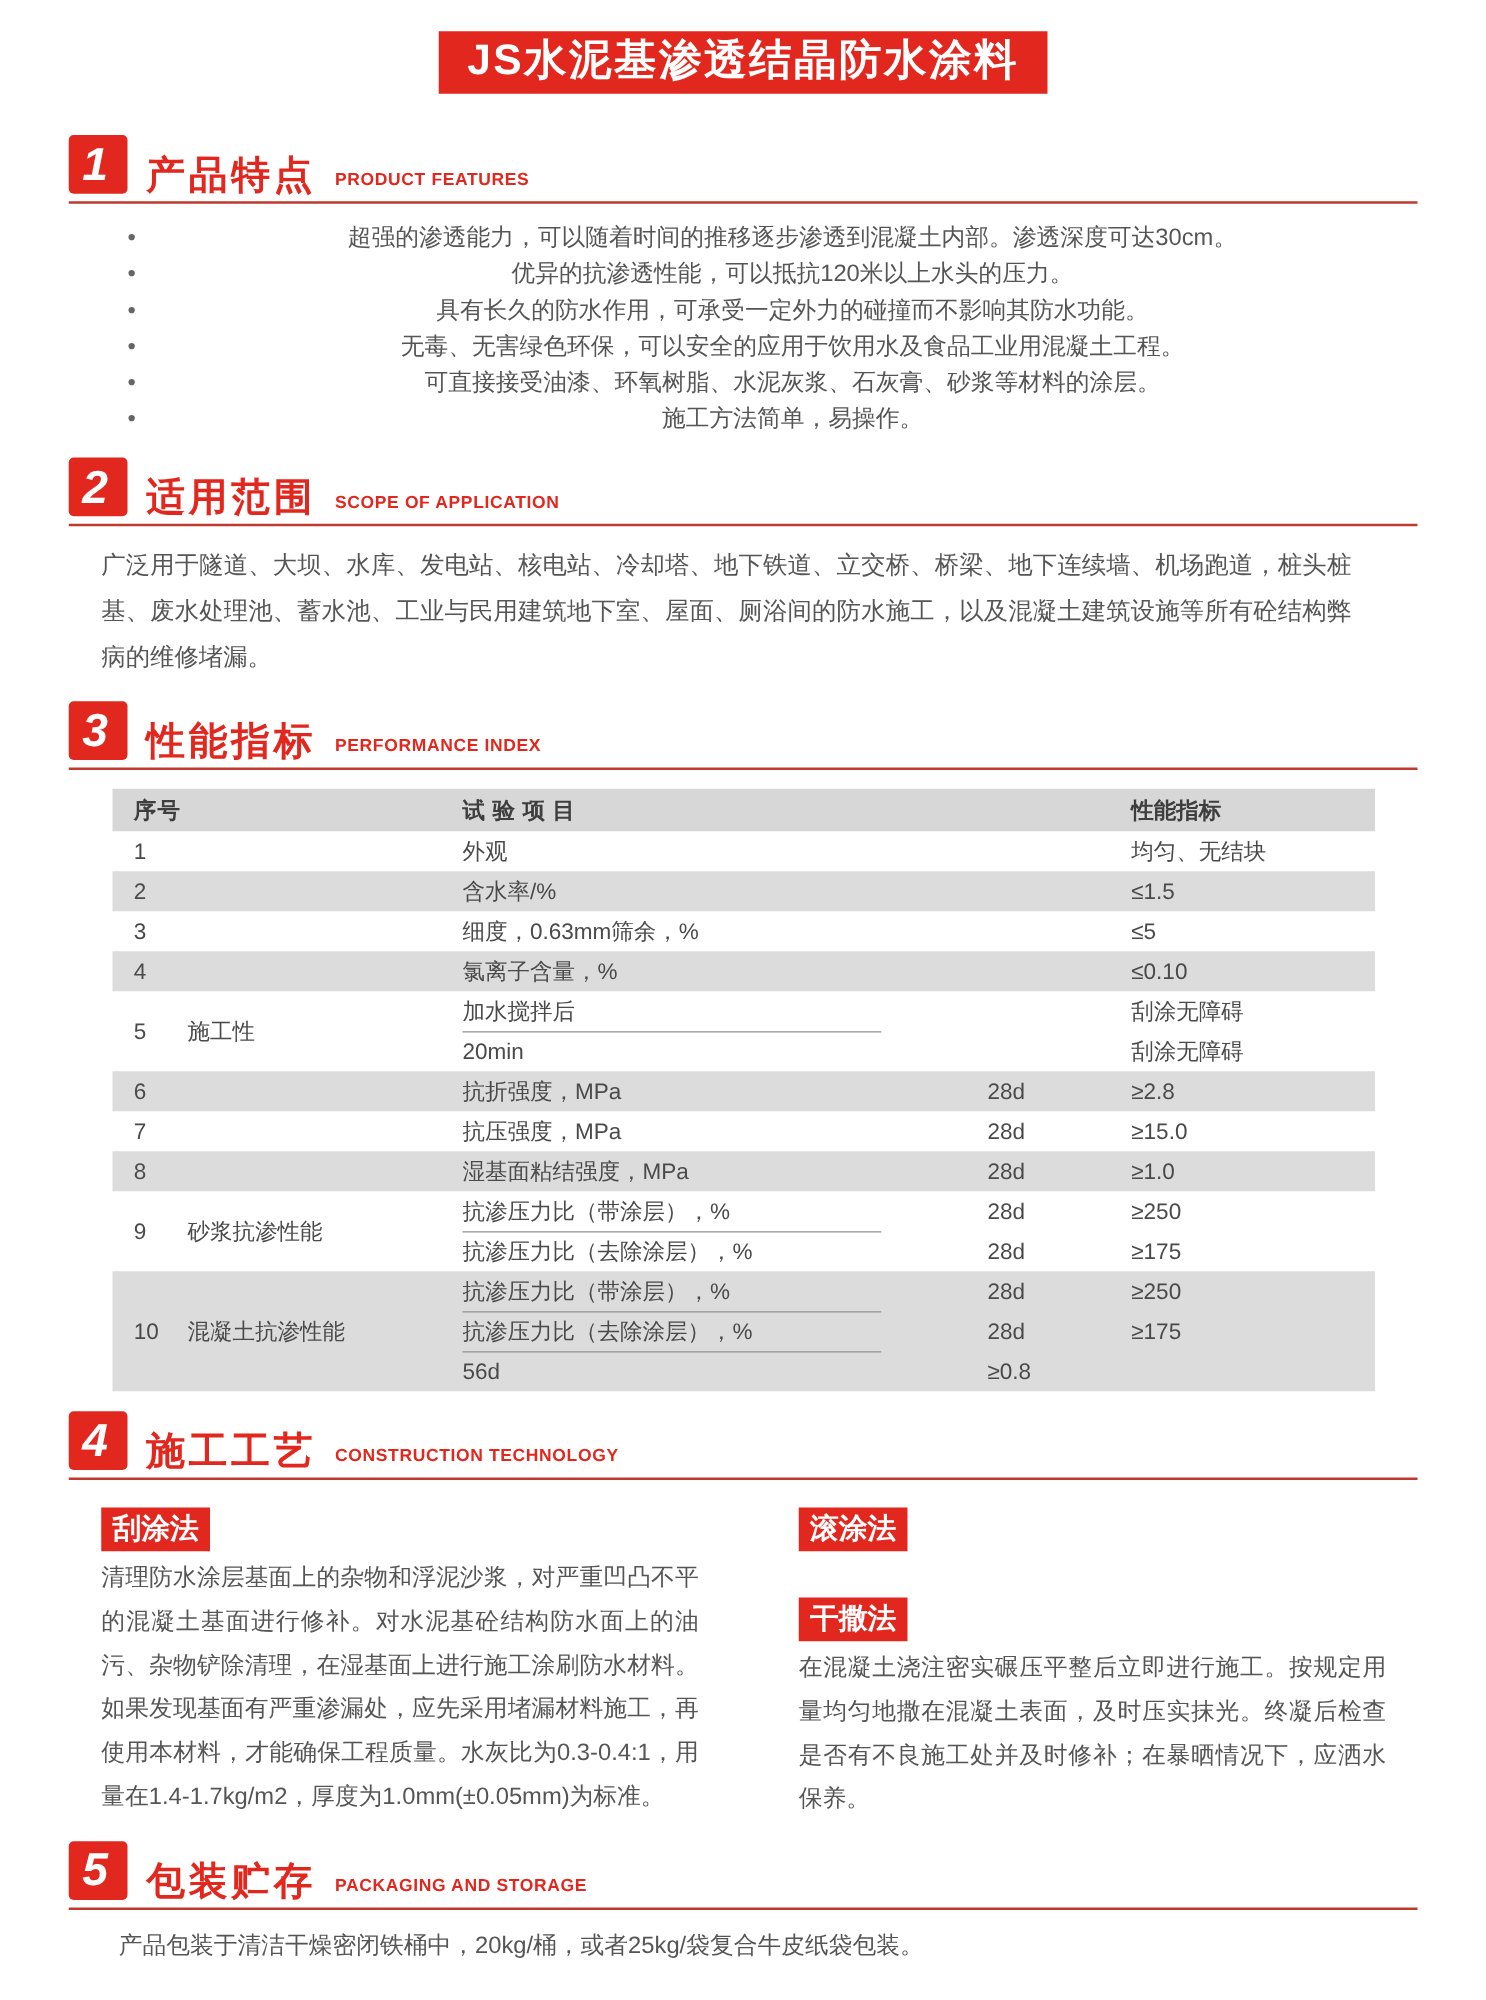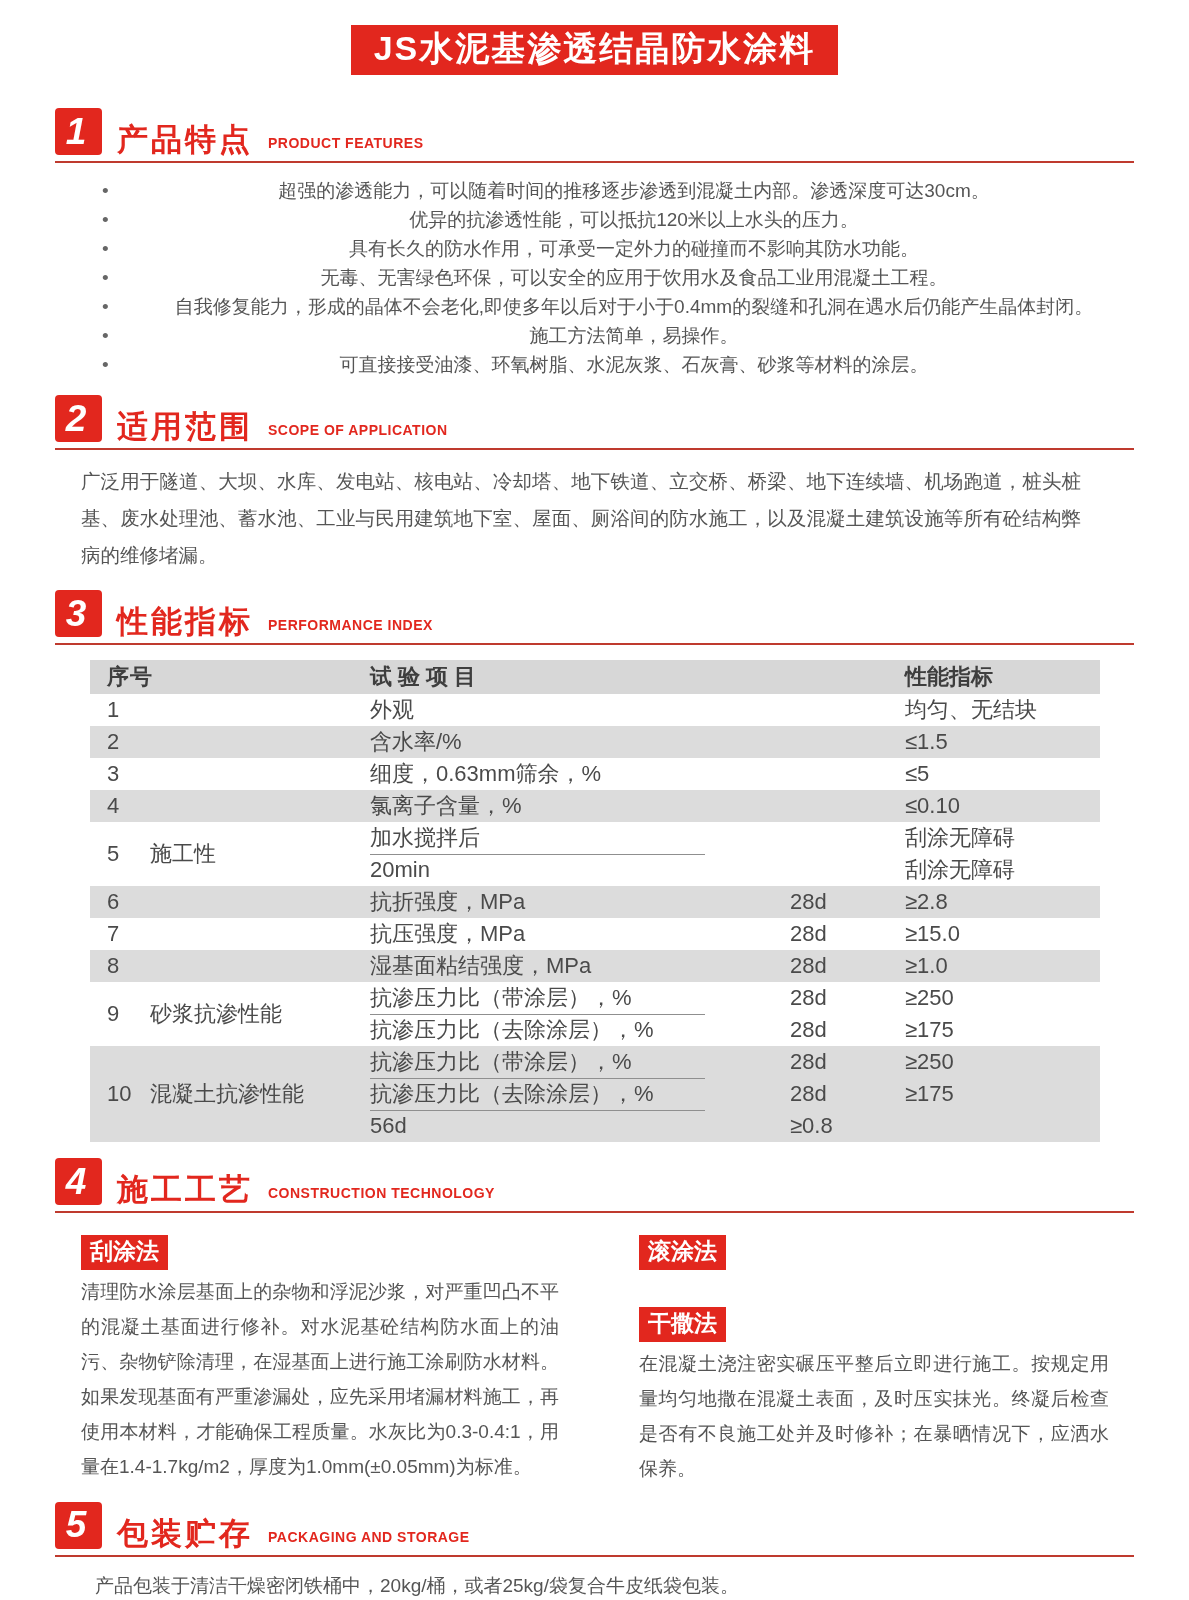--- a/index.html
+++ b/index.html
@@ -46,21 +46,21 @@
     position:relative; padding-left:19px; font-size:19px; line-height:29px; color:var(--txt);
     white-space:nowrap;
     text-align:center;
   }
   .bullets li::before { content:"•"; position:absolute; left:2px; top:0; color:#666; }
 
   
   .scope { margin:13px 108px 0 81px; font-size:19.5px; line-height:37px; color:var(--txt); text-align:justify; }
 
   
-  .ptable { margin:15px 0 0 90px; width:1010px; font-size:22px; color:#4a4a4a; }
+  .ptable { margin:15px 0 0 90px; width:1010px; font-size:18px; color:#4a4a4a; }
   .phead {
     display:grid; grid-template-columns:280px 535px 195px; align-items:center;
     background:var(--headshade); height:34px; font-weight:bold; color:#3e3e3e;
   }
   .phead .h1 { padding-left:17px; letter-spacing:1px; }
   .phead .h2 { letter-spacing:6px; }
   .prow { display:grid; grid-template-columns:60px 220px 730px; align-items:center; }
   .prow.shaded { background:var(--shade); }
   .cell-no { padding-left:17px; }
   .subrow {
@@ -96,23 +96,22 @@
     <div class="sec-head">
       <span class="num">1</span>
       <span class="cn">产品特点</span>
       <span class="en">PRODUCT FEATURES</span>
     </div>
     <ul class="bullets" id="features-list">
         <li>超强的渗透能力，可以随着时间的推移逐步渗透到混凝土内部。渗透深度可达30cm。</li>
         <li>优异的抗渗透性能，可以抵抗120米以上水头的压力。</li>
         <li>具有长久的防水作用，可承受一定外力的碰撞而不影响其防水功能。</li>
         <li>无毒、无害绿色环保，可以安全的应用于饮用水及食品工业用混凝土工程。</li>
-        <li>自我修复能力，形成的晶体不会老化,即使多年以后对于小于0.4mm的裂缝和孔洞在遇水后仍能产生晶体封闭。</li>
+        <li>可直接接受油漆、环氧树脂、水泥灰浆、石灰膏、砂浆等材料的涂层。</li>
         <li>施工方法简单，易操作。</li>
-        <li>可直接接受油漆、环氧树脂、水泥灰浆、石灰膏、砂浆等材料的涂层。</li>
       </ul>
   </section>
 
   <section id="sec-scope">
     <div class="sec-head">
       <span class="num">2</span>
       <span class="cn">适用范围</span>
       <span class="en">SCOPE OF APPLICATION</span>
     </div>
     <p class="scope">广泛用于隧道、大坝、水库、发电站、核电站、冷却塔、地下铁道、立交桥、桥梁、地下连续墙、机场跑道，桩头桩基、废水处理池、蓄水池、工业与民用建筑地下室、屋面、厕浴间的防水施工，以及混凝土建筑设施等所有砼结构弊病的维修堵漏。</p>

